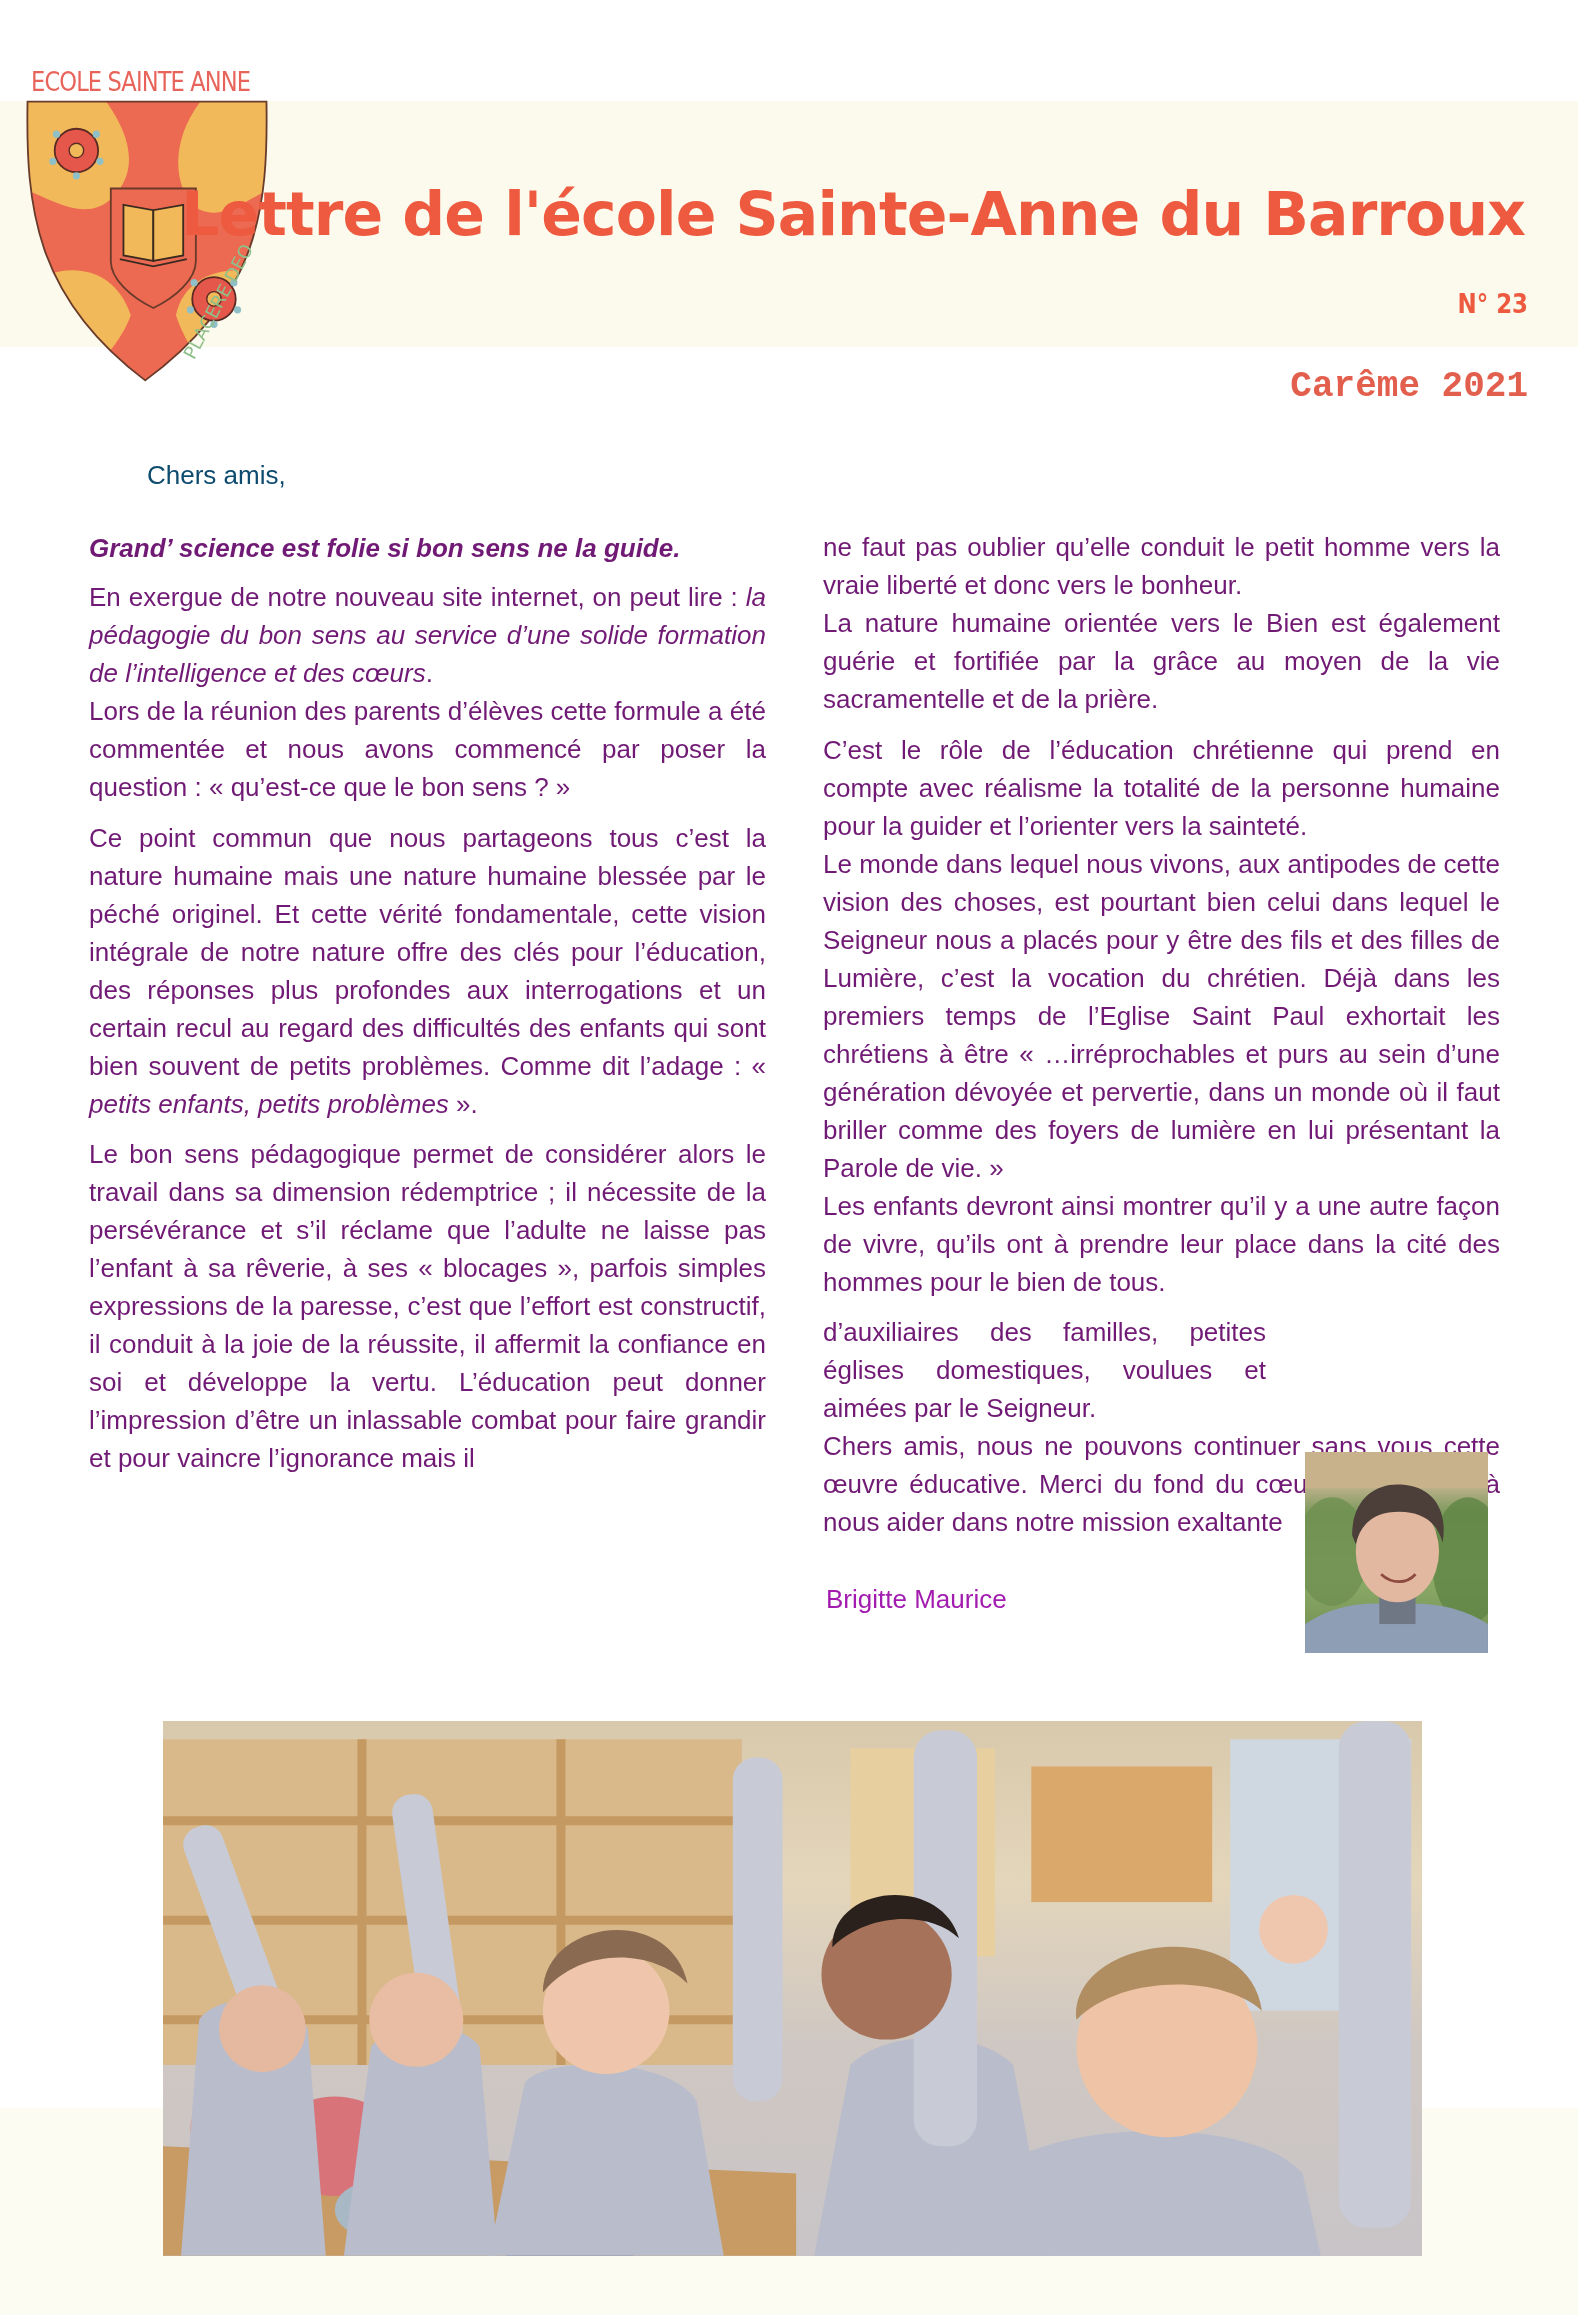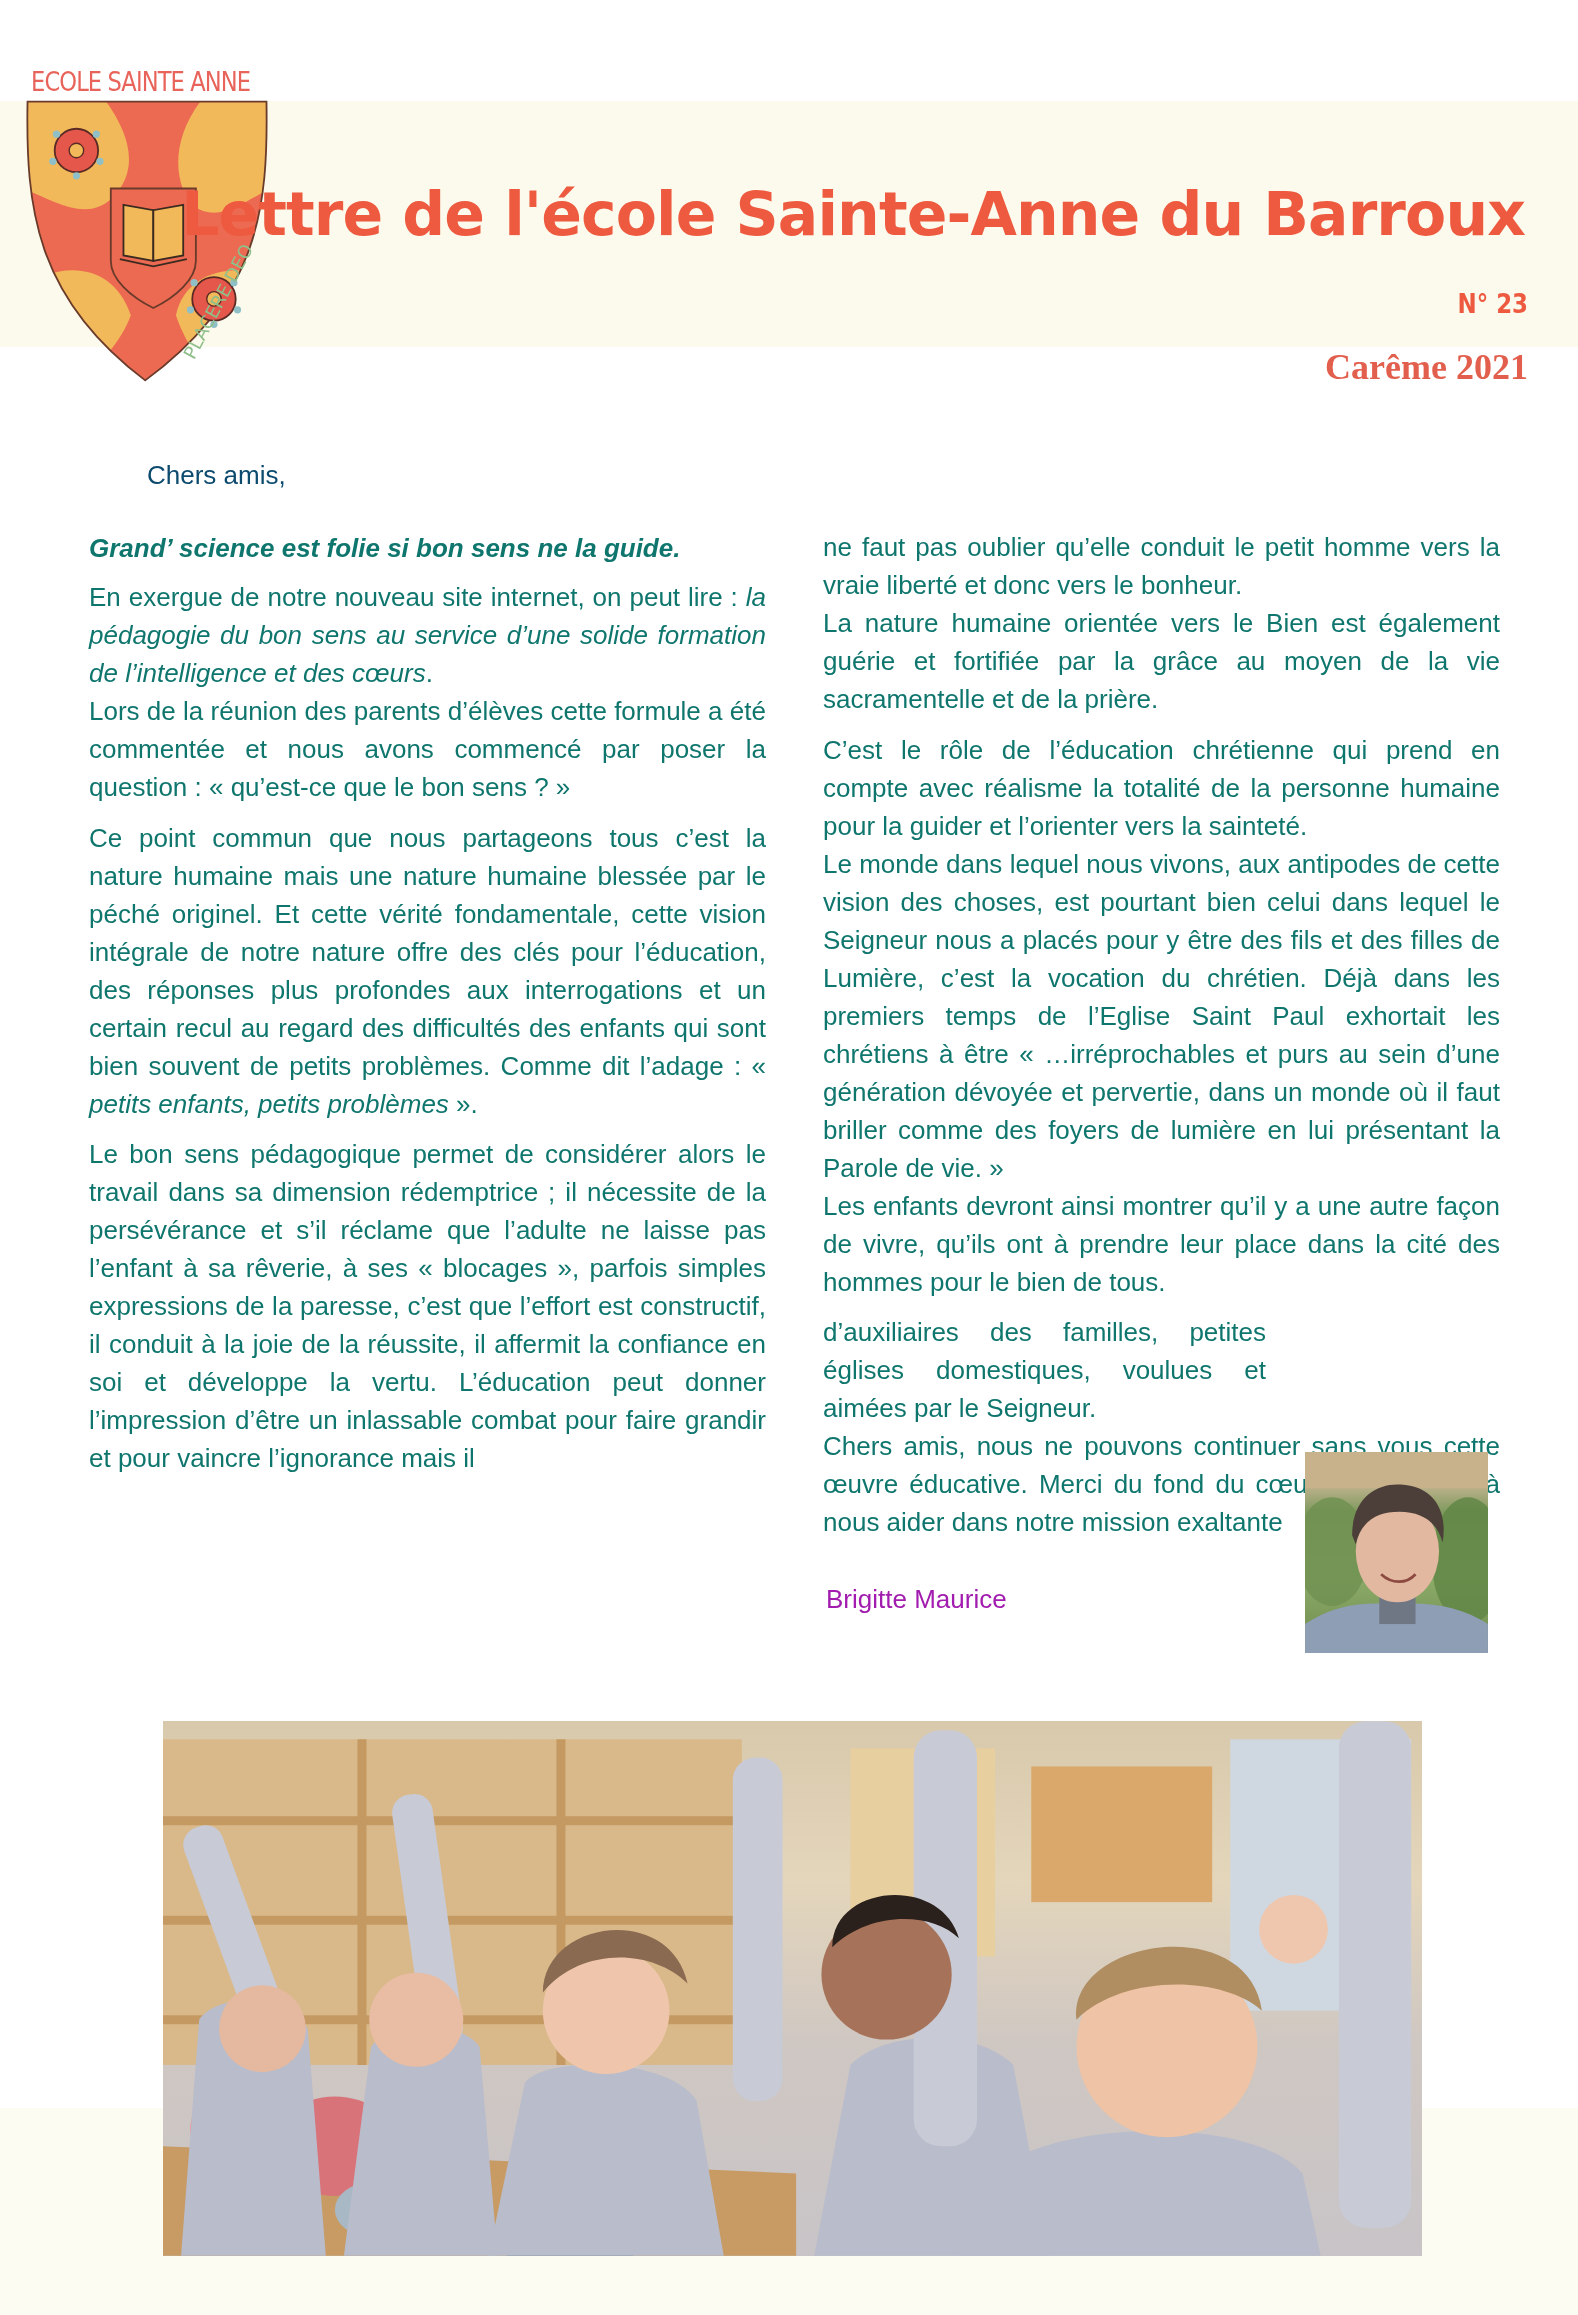--- a/index.html
+++ b/index.html
@@ -27,30 +27,30 @@
     position: absolute; right: 54px; top: 179px;
     font-family: "DejaVu Sans", sans-serif; font-weight: bold;
     font-size: 60px; color: #ee5a3f; letter-spacing: -0.9px; white-space: nowrap;
   }
   .issue {
     position: absolute; right: 51px; top: 288px;
     font-family: "DejaVu Sans", sans-serif; font-weight: bold;
     font-size: 27px; color: #ee5a3f; transform: scaleX(0.85); transform-origin: right;
   }
   .season {
-    position: absolute; right: 51px; top: 346px;
-    font-family: Liberation Serif, serif; font-weight: bold;
+    position: absolute; right: 51px; top: 366px;
+    font-family: Liberation Mono, monospace; font-weight: bold;
     font-size: 36px; color: #e35f4d;
   }
   .greeting {
     position: absolute; left: 147px; top: 460px;
     font-size: 26px; color: #0c4a6e;
   }
   .col {
-    position: absolute; font-size: 26px; line-height: 38px; color: #0f766e;
+    position: absolute; font-size: 26px; line-height: 38px; color: #701a75;
     text-align: justify;
   }
   .col-left { left: 89px; top: 529px; width: 677px; }
   .col-right { left: 823px; top: 528px; width: 677px; }
   .col p { margin: 0 0 12.7px 0; }
   .col .lede { font-weight: bold; font-style: italic; margin-bottom: 11px; }
   .col .nl { display: block; }
   .col em { font-style: italic; }
   .signature { position: absolute; left: 826px; top: 1584px; font-size: 26px; color: #a21caf; }
   .portrait {

